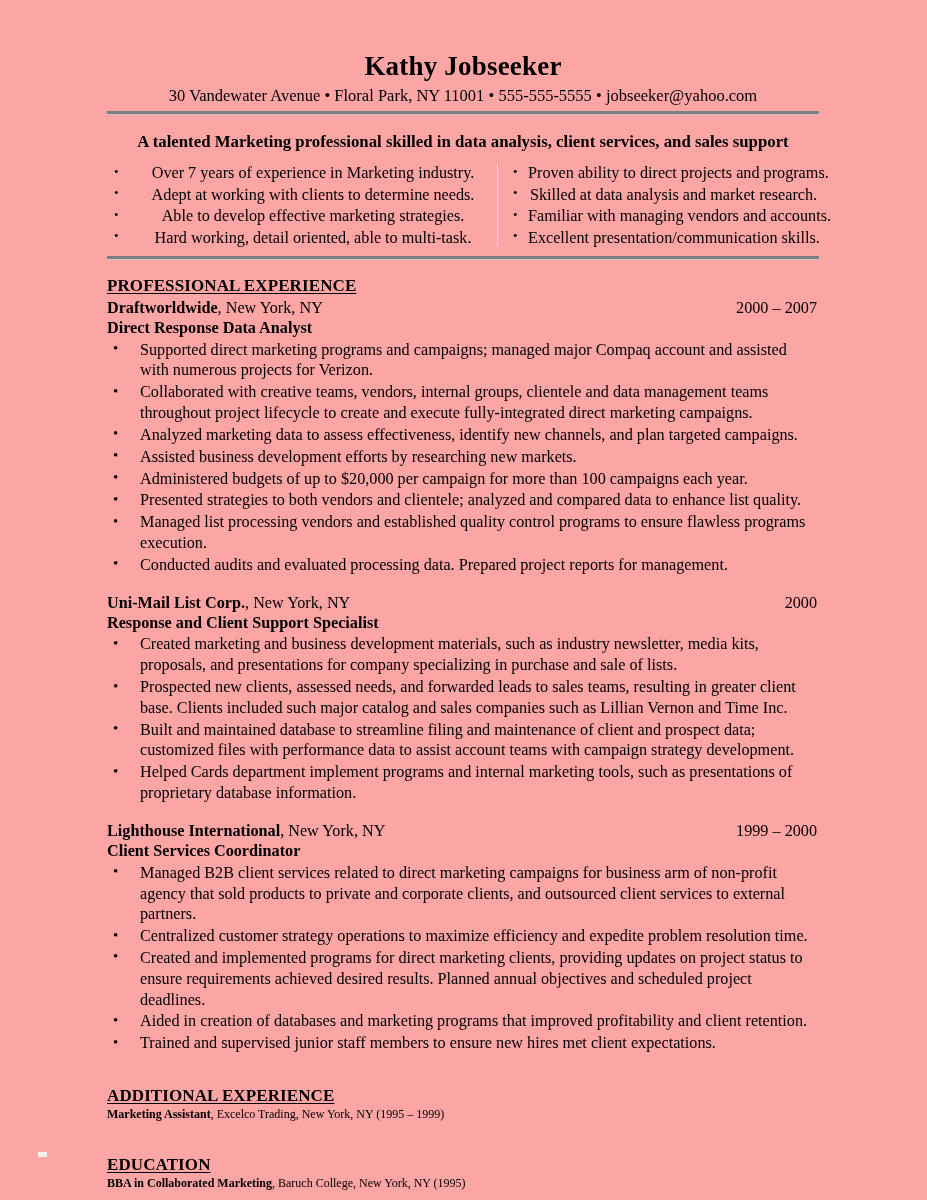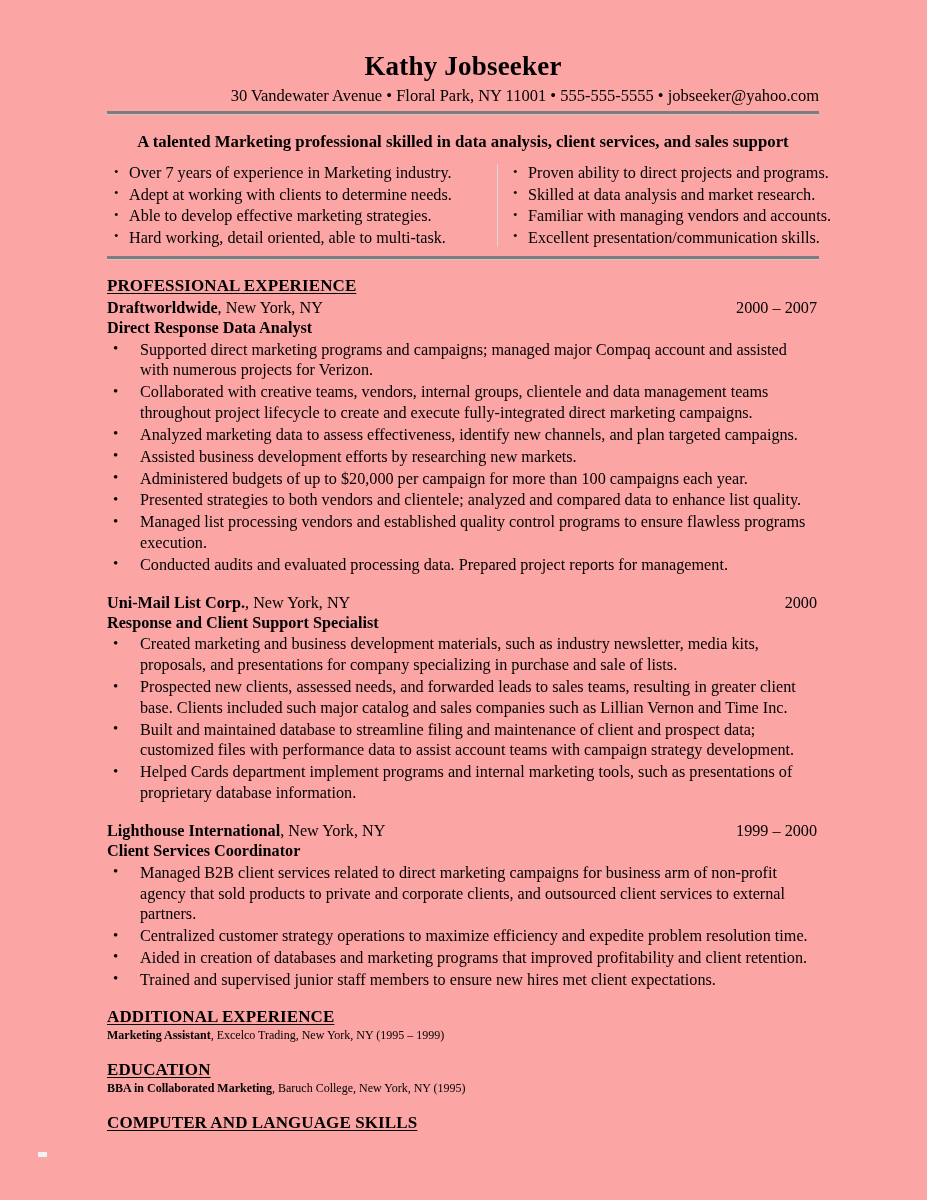--- a/index.html
+++ b/index.html
@@ -34,21 +34,21 @@
   
   .name {
     text-align: center;
     font-size: 27px;
     font-weight: bold;
     letter-spacing: 0.2px;
     margin-top: 52px;
     line-height: 1.08;
   }
   .contact {
-    text-align: right;
+    text-align: center;
     font-size: 16.5px;
     margin-top: 6px;
     line-height: 1.15;
     white-space: nowrap;
   }
 
   .rule {
     height: 3px;
     background: #7d7d7d;
     border-bottom: 1px solid #c9c9c9;
@@ -64,20 +64,21 @@
     font-size: 16.8px;
     font-weight: bold;
     margin-top: 17px;
     line-height: 1.2;
   }
 
   .two-col {
     display: flex;
     margin-top: 11px;
     position: relative;
+    text-align: center;
   }
   .col {
     box-sizing: border-box;
   }
   .col.left {
     width: 390px;
     padding-left: 6px;
   }
   .col.divider {
     width: 1px;
@@ -163,21 +164,21 @@
     font-size: 15px;
   }
 
   .plain-line {
     font-size: 12px;
     line-height: 1.3;
     margin-top: 1px;
   }
 
   .section.tight {
-    margin-top: 16px;
+    margin-top: 32px;
   }
 
   
   .artifact {
     position: absolute;
     left: 38px;
     top: 1152px;
     width: 9px;
     height: 5px;
     background: #f2f2f2;
@@ -250,20 +251,21 @@
 
       <div class="job">
         <div class="job-line">
           <div><span class="company">Lighthouse International</span><span>, New York, NY</span></div>
           <div class="job-dates">1999 – 2000</div>
         </div>
         <div class="job-title">Client Services Coordinator</div>
         <ul class="bullets">
           <li>Managed B2B client services related to direct marketing campaigns for business arm of non-profit agency that sold products to private and corporate clients, and outsourced client services to external partners.</li>
           <li>Centralized customer strategy operations to maximize efficiency and expedite problem resolution time.</li>
+          <li>Created and implemented programs for direct marketing clients, providing updates on project status to ensure requirements achieved desired results. Planned annual objectives and scheduled project deadlines.</li>
           <li>Aided in creation of databases and marketing programs that improved profitability and client retention.</li>
           <li>Trained and supervised junior staff members to ensure new hires met client expectations.</li>
         </ul>
       </div>
     </div>
 
     <div class="section tight">
       <div class="section-title">ADDITIONAL EXPERIENCE</div>
       <div class="plain-line"><span class="company">Marketing Assistant</span><span>, Excelco Trading, New York, NY (1995 – 1999)</span></div>
     </div>

